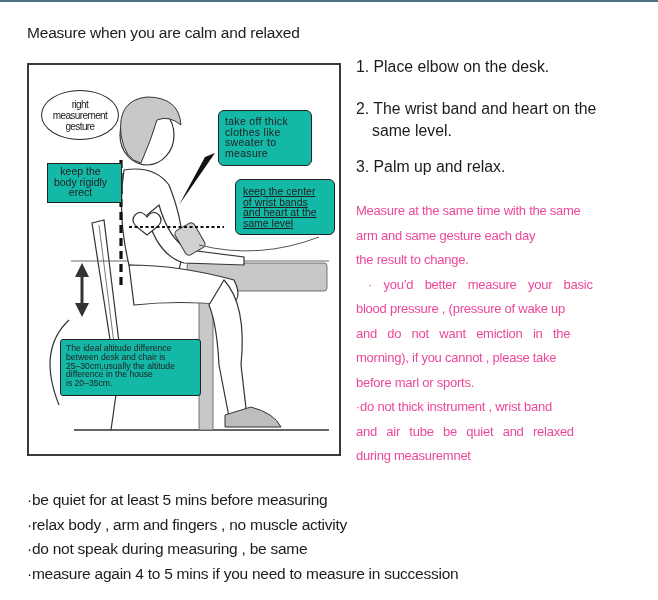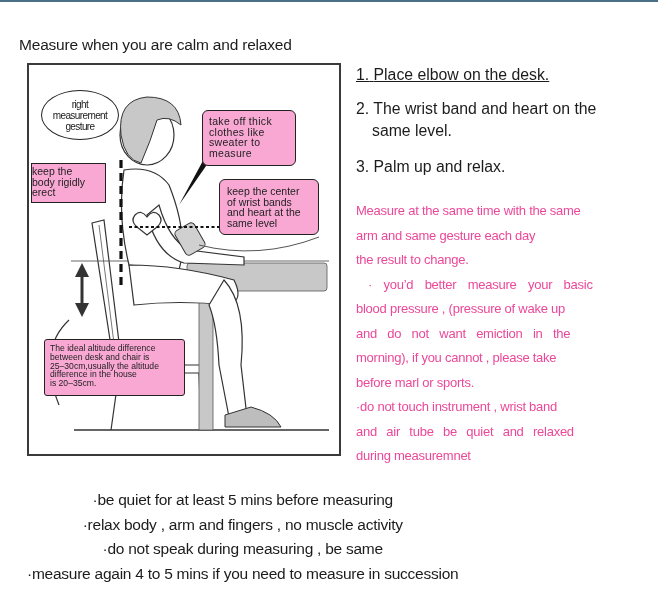--- a/index.html
+++ b/index.html
@@ -1,27 +1,27 @@
 <!DOCTYPE html>
 <html><head>
 <meta charset="utf-8">
 <style>
   * { box-sizing: border-box; margin: 0; padding: 0; }
   html, body { width: 658px; height: 600px; background: #ffffff; overflow: hidden; }
   body { position: relative; font-family: "Liberation Sans", "DejaVu Sans", sans-serif; color: #1a1a1a; }
   .top-rule { position: absolute; left: 0; top: 0; width: 658px; height: 2px; background: #4a6f86; }
-  .title { position: absolute; left: 19px; top: 24px; font-size: 15.5px; letter-spacing: -0.2px; color: #1c1c1c; margin-top: 12px; }
+  .title { position: absolute; left: 27px; top: 24px; font-size: 15.5px; letter-spacing: -0.2px; color: #1c1c1c; }
   .frame { position: absolute; left: 27px; top: 63px; width: 314px; height: 393px; border: 2px solid #3a3a3a; background: #fff; overflow: hidden; }
   .frame svg { position: absolute; left: 0; top: 0; }
-  .callout { position: absolute; border: 1.6px solid #222; background: #f9a8d4; font-family: "Liberation Sans", sans-serif; font-size: 10.5px; line-height: 10.5px; color: #222; }
+  .callout { position: absolute; border: 1.6px solid #222; background: #14b8a6; font-family: "Liberation Sans", sans-serif; font-size: 10.5px; line-height: 10.5px; color: #222; margin-left: 16px; }
   .callout.rounded { border-radius: 6px; }
   .oval { position: absolute; border: 1.6px solid #222; border-radius: 50%; background: #fff; font-size: 10px; line-height: 11px; text-align: center; letter-spacing: -0.6px; display: flex; align-items: center; justify-content: center; }
   .step { position: absolute; left: 356px; font-size: 15.8px; line-height: 22px; color: #1c1c1c; }
   .para { position: absolute; left: 356px; width: 280px; font-size: 13px; line-height: 24.5px; text-align: justify; text-align-last: left; letter-spacing: -0.25px; color: #ec4899; }
-  .bottom { position: absolute; left: 27px; font-size: 15.5px; line-height: 24.5px; letter-spacing: -0.25px; color: #1c1c1c; text-align: center; }
+  .bottom { position: absolute; left: 27px; font-size: 15.5px; line-height: 24.5px; letter-spacing: -0.25px; color: #1c1c1c; }
   .bottom div { white-space: nowrap; }
 </style>
 </head>
 <body>
 
 <div class="top-rule"></div>
 
 <div class="title">Measure when you are calm and relaxed</div>
 
 <div class="frame">
@@ -82,43 +82,43 @@
     </div>
   </div>
 
   <div class="callout rounded" style="left:173px; top:45px; width:94px; height:56px; padding:5px 0 0 6px; letter-spacing:0.3px;">
     <div>take off thick</div>
     <div>clothes like</div>
     <div>sweater to</div>
     <div>measure</div>
   </div>
 
-  <div class="callout" style="left:2px; top:98px; width:75px; height:40px; padding:2px 8px 0 0; ">
+  <div class="callout" style="left:2px; top:98px; width:75px; height:40px; padding:2px 8px 0 0; text-align:center;">
     <div>keep the</div>
     <div>body rigidly</div>
     <div>erect</div>
   </div>
 
-  <div class="callout rounded" style="left:190px; top:114px; width:100px; height:56px; padding:6px 0 0 7px;">
+  <div class="callout rounded" style="left:190px; top:114px; width:100px; height:56px; padding:6px 0 0 7px;text-decoration:underline;">
     <div>keep the center</div>
     <div>of wrist bands</div>
     <div>and heart at the</div>
     <div>same level</div>
   </div>
 
   <div class="callout rounded" style="left:15px; top:274px; width:141px; height:57px; padding:4px 0 16px 5px; font-size:8.6px; line-height:8.8px; border-radius:3px;">
     <div>The ideal altitude difference</div>
     <div>between desk and chair is</div>
     <div>25–30cm,usually the altitude</div>
     <div>difference in the house</div>
     <div>is 20–35cm.</div>
   </div>
 </div>
 
-<div class="step" style="top:64px;text-decoration:underline;">
+<div class="step" style="top:56px;">
   <span>1.</span>
   <span>Place elbow on the desk.</span>
 </div>
 <div class="step" style="top:98px;">
   <span>2.</span>
   <span>The wrist band and heart on the</span>
   <div style="padding-left:16px;">same level.</div>
 </div>
 <div class="step" style="top:156px;">
   <span>3.</span>
@@ -127,21 +127,21 @@
 
 <div class="para" style="top:199px;">
   <div>Measure at the same time with the same</div>
   <div>arm and same gesture each day</div>
   <div>the result to change.</div>
   <div style="word-spacing:8px;margin-left:12px;">· you’d better measure your basic</div>
   <div>blood pressure , (pressure of wake up</div>
   <div style="word-spacing:7px;">and do not want emiction in the</div>
   <div>morning), if you cannot , please take</div>
   <div>before marl or sports.</div>
-  <div>·do not touch instrument , wrist band</div>
+  <div>·do not thick instrument , wrist band</div>
   <div style="word-spacing:6px;">and air tube be quiet and relaxed</div>
   <div>during measuremnet</div>
 </div>
 
 <div class="bottom" style="top:488px;">
   <div>·be quiet for at least 5 mins before measuring</div>
   <div>·relax body , arm and fingers , no muscle activity</div>
   <div>·do not speak during measuring , be same</div>
   <div>·measure again 4 to 5 mins if you need to measure in succession</div>
 </div>

